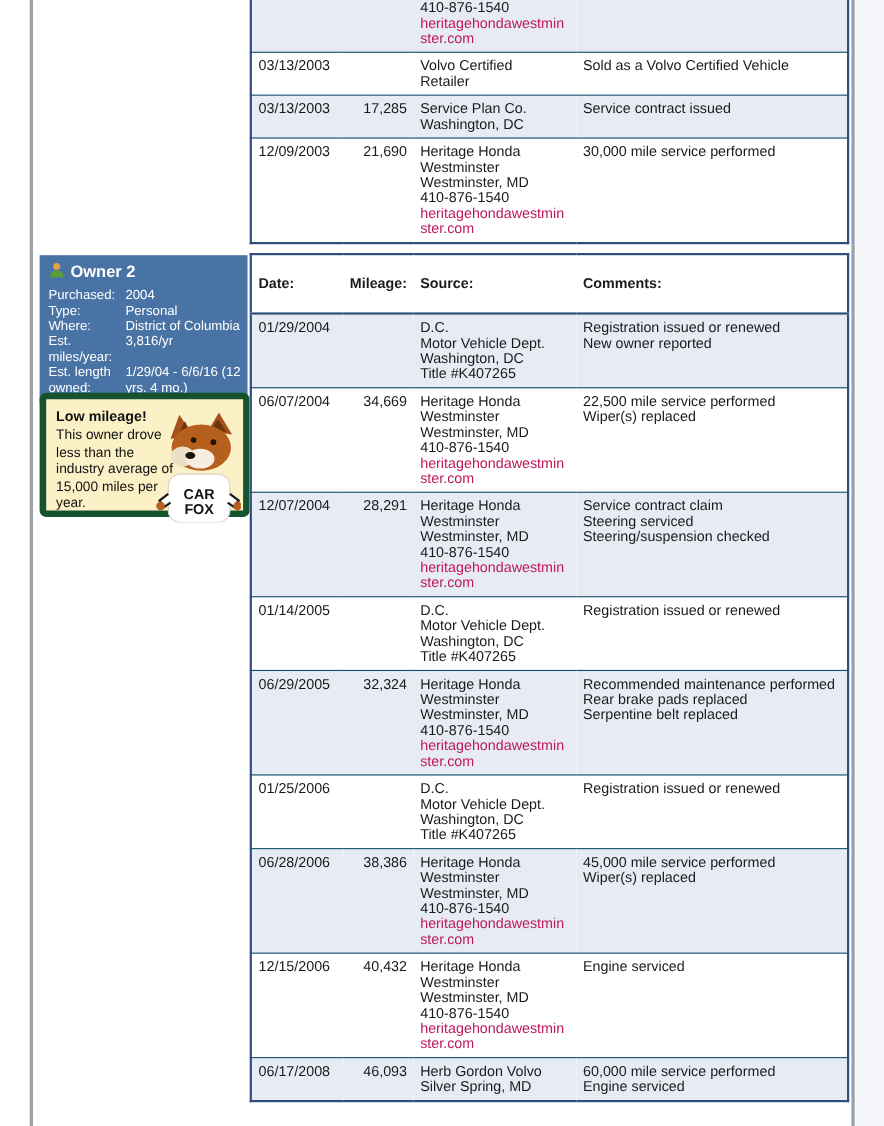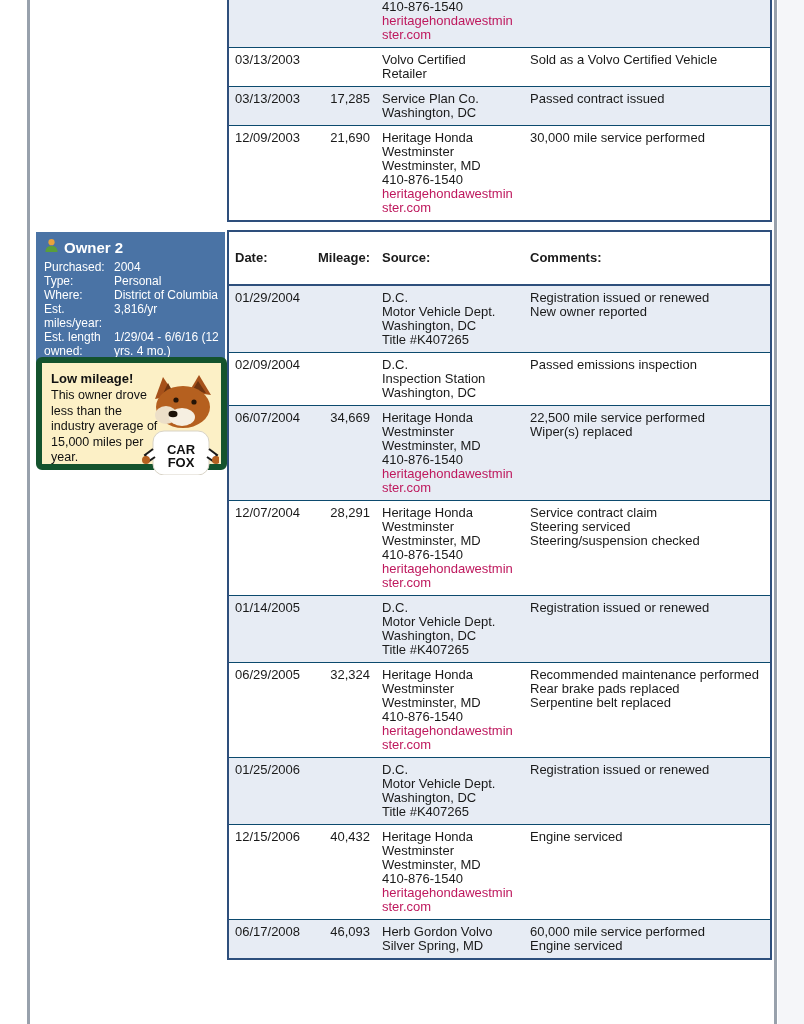--- a/index.html
+++ b/index.html
@@ -78,21 +78,21 @@
     <td class="c-mileage"></td>
     <td class="c-source"><span class="src-lines">Volvo Certified
 Retailer</span></td>
     <td class="c-comments">Sold as a Volvo Certified Vehicle</td>
   </tr>
         <tr>
     <td class="c-date">03/13/2003</td>
     <td class="c-mileage">17,285</td>
     <td class="c-source"><span class="src-lines">Service Plan Co.
 Washington, DC</span></td>
-    <td class="c-comments">Passed contract issued</td>
+    <td class="c-comments">Service contract issued</td>
   </tr>
         <tr>
     <td class="c-date">12/09/2003</td>
     <td class="c-mileage">21,690</td>
     <td class="c-source"><span class="src-lines">Heritage Honda
 Westminster
 Westminster, MD
 410-876-1540</span><a class="src-link">heritagehondawestminster.com</a></td>
     <td class="c-comments">30,000 mile service performed</td>
   </tr>
@@ -177,28 +177,20 @@
     <td class="c-date">01/29/2004</td>
     <td class="c-mileage"></td>
     <td class="c-source"><span class="src-lines">D.C.
 Motor Vehicle Dept.
 Washington, DC
 Title #K407265</span></td>
     <td class="c-comments">Registration issued or renewed
 New owner reported</td>
   </tr>
         <tr>
-    <td class="c-date">02/09/2004</td>
-    <td class="c-mileage"></td>
-    <td class="c-source"><span class="src-lines">D.C.
-Inspection Station
-Washington, DC</span></td>
-    <td class="c-comments">Passed emissions inspection</td>
-  </tr>
-        <tr>
     <td class="c-date">06/07/2004</td>
     <td class="c-mileage">34,669</td>
     <td class="c-source"><span class="src-lines">Heritage Honda
 Westminster
 Westminster, MD
 410-876-1540</span><a class="src-link">heritagehondawestminster.com</a></td>
     <td class="c-comments">22,500 mile service performed
 Wiper(s) replaced</td>
   </tr>
         <tr>
@@ -233,20 +225,30 @@
 Serpentine belt replaced</td>
   </tr>
         <tr>
     <td class="c-date">01/25/2006</td>
     <td class="c-mileage"></td>
     <td class="c-source"><span class="src-lines">D.C.
 Motor Vehicle Dept.
 Washington, DC
 Title #K407265</span></td>
     <td class="c-comments">Registration issued or renewed</td>
+  </tr>
+        <tr>
+    <td class="c-date">06/28/2006</td>
+    <td class="c-mileage">38,386</td>
+    <td class="c-source"><span class="src-lines">Heritage Honda
+Westminster
+Westminster, MD
+410-876-1540</span><a class="src-link">heritagehondawestminster.com</a></td>
+    <td class="c-comments">45,000 mile service performed
+Wiper(s) replaced</td>
   </tr>
         <tr>
     <td class="c-date">12/15/2006</td>
     <td class="c-mileage">40,432</td>
     <td class="c-source"><span class="src-lines">Heritage Honda
 Westminster
 Westminster, MD
 410-876-1540</span><a class="src-link">heritagehondawestminster.com</a></td>
     <td class="c-comments">Engine serviced</td>
   </tr>

